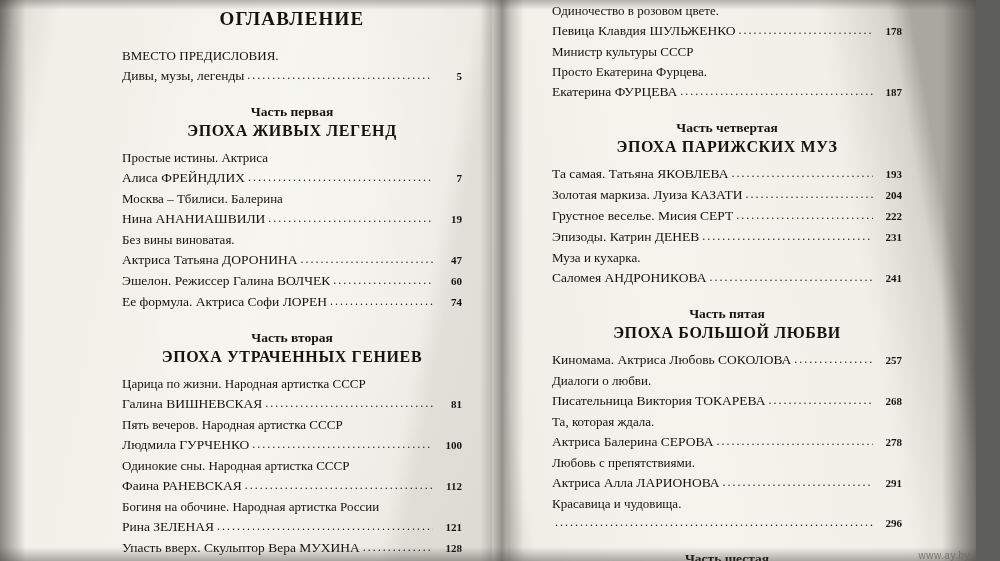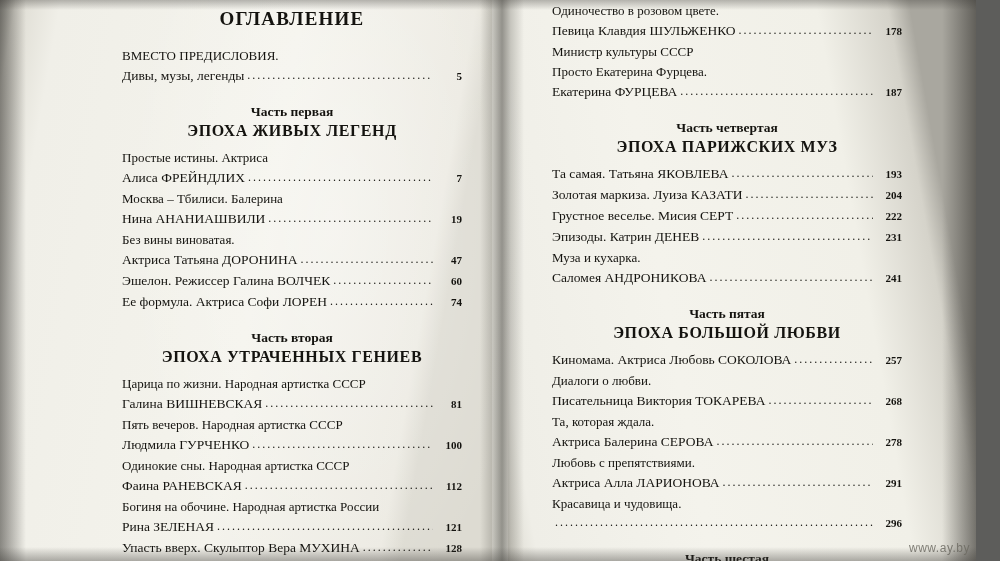--- a/index.html
+++ b/index.html
@@ -131,23 +131,23 @@
   }
   .entry .pg {
     font-weight: bold;
     font-size: 11px;
     min-width: 26px;
     text-align: right;
   }
   .watermark {
     position: absolute;
     right: 6px;
-    bottom: 6px;
+    bottom: 0;
     font-family: "Liberation Sans", sans-serif;
-    font-size: 12px;
+    font-size: 10px;
     color: #6d6b63;
     letter-spacing: 0.5px;
     opacity: 0.85;
   }
   .glare {
     position: absolute;
     left: 120px;
     top: -60px;
     width: 420px;
     height: 700px;

